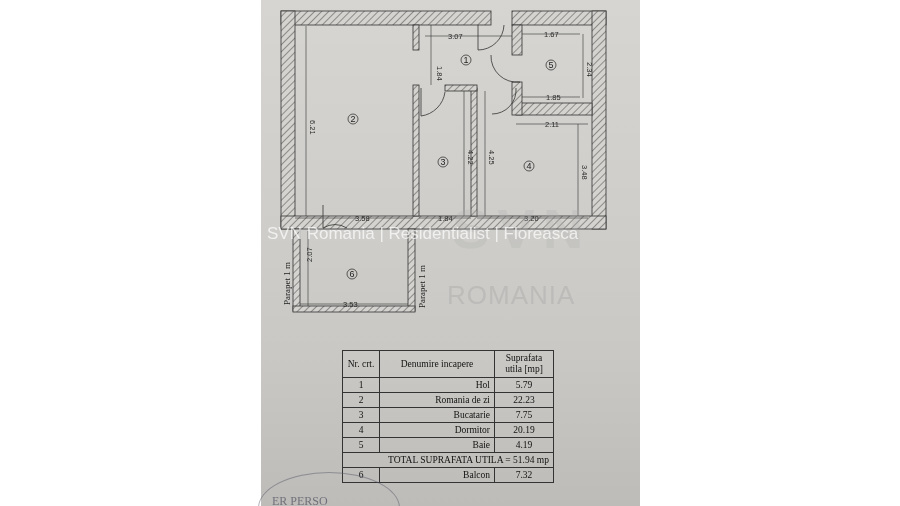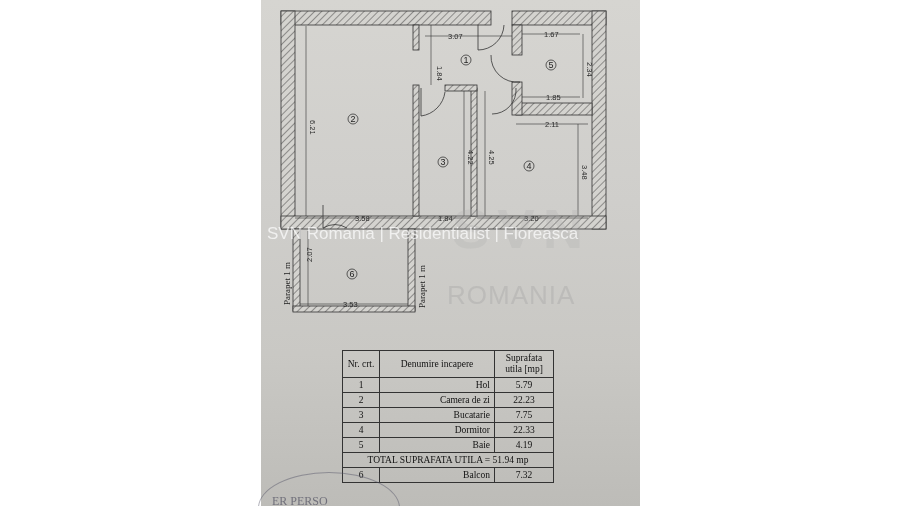--- a/index.html
+++ b/index.html
@@ -11,21 +11,21 @@
   .parapet{font-family:"Liberation Serif",serif;font-size:9px;fill:#222;}
   .watermark{position:absolute;left:267px;top:224px;font-family:"Liberation Sans",sans-serif;font-size:17px;color:rgba(255,255,255,0.7);white-space:nowrap;letter-spacing:0px;}
   .watermark2{position:absolute;left:447px;top:280px;font-family:"Liberation Sans",sans-serif;font-size:26px;color:rgba(160,160,160,0.35);letter-spacing:1px;}
   .watermark-logo{position:absolute;left:440px;top:196px;font-family:"Liberation Sans",sans-serif;font-weight:bold;font-size:56px;color:rgba(170,170,170,0.25);letter-spacing:8px;margin-left:12px;}
   table.areas{position:absolute;left:342px;top:350px;border-collapse:collapse;font-family:"Liberation Serif",serif;font-size:9.5px;color:#111;background:transparent;padding-left:39px;}
   table.areas td,table.areas th{border:1px solid #333;padding:0 4px;height:14px;line-height:11px;}
   table.areas th{font-weight:normal;text-align:center;height:26px;}
   .c1{width:28px;text-align:center;}
   .c2{width:98px;text-align:right;padding-left:12px !important;}
   .c3{width:50px;text-align:center;}
-  .span{text-align:center;}
+  .span{text-align:right;}
   .stamp{position:absolute;left:258px;top:472px;width:140px;height:70px;border:1.5px solid rgba(80,80,100,0.45);border-radius:50%;}
   .stamp-text{position:absolute;left:272px;top:494px;font-family:"Liberation Serif",serif;font-size:12px;color:rgba(60,60,80,0.6);}
 </style>
 </head>
 <body>
 
 <div class="paper"></div>
 
 <svg class="plan" width="900" height="506">
   <defs>
@@ -136,32 +136,32 @@
     <th class="c2" style="text-align:center;padding-left:4px !important;margin-top:11px;">Denumire incapere</th>
     <th class="c3">Suprafata utila [mp]</th>
   </tr>
   <tr>
     <td class="c1">1</td>
     <td class="c2">Hol</td>
     <td class="c3">5.79</td>
   </tr>
   <tr>
     <td class="c1">2</td>
-    <td class="c2">Camera de zi</td>
+    <td class="c2">Romania de zi</td>
     <td class="c3">22.23</td>
   </tr>
   <tr>
     <td class="c1">3</td>
     <td class="c2">Bucatarie</td>
     <td class="c3">7.75</td>
   </tr>
   <tr>
     <td class="c1">4</td>
     <td class="c2">Dormitor</td>
-    <td class="c3">22.33</td>
+    <td class="c3">20.19</td>
   </tr>
   <tr>
     <td class="c1">5</td>
     <td class="c2">Baie</td>
     <td class="c3">4.19</td>
   </tr>
   <tr>
     <td colspan="3" class="span">TOTAL SUPRAFATA UTILA = 51.94 mp</td>
   </tr>
   <tr>

